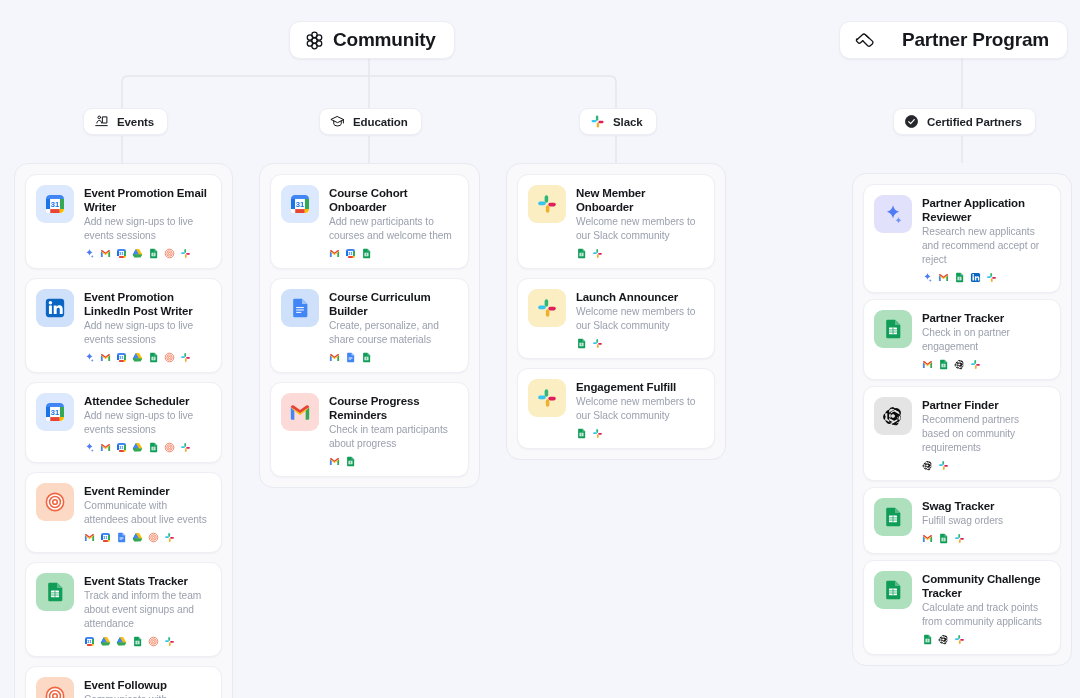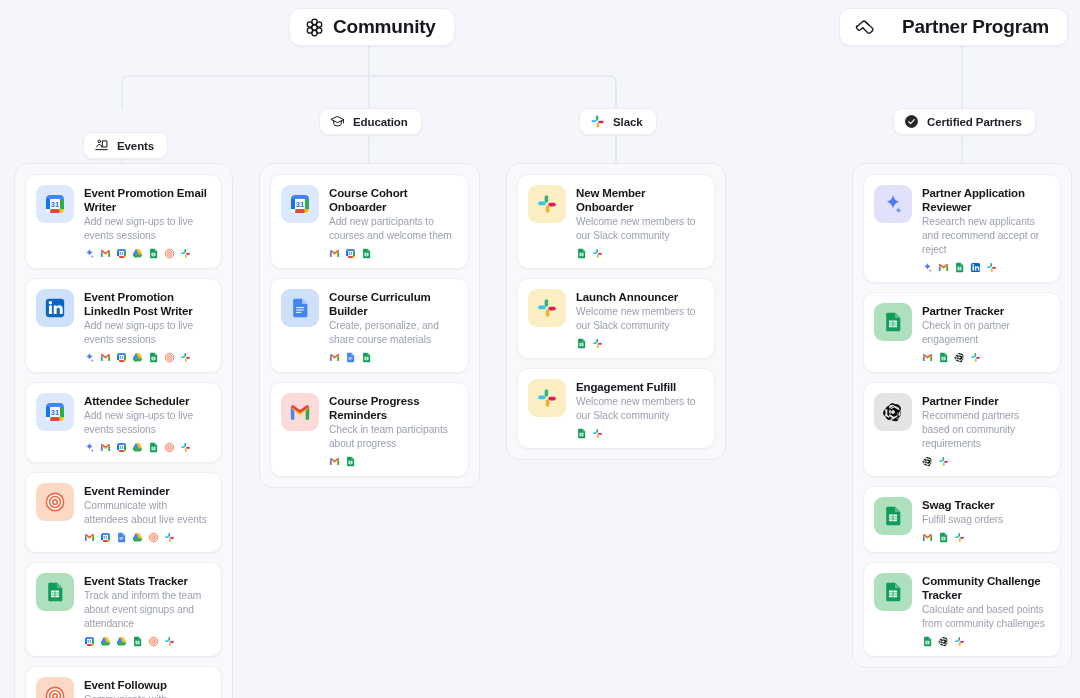--- a/index.html
+++ b/index.html
@@ -37,20 +37,21 @@
     background: #ffffff;
     border: 1px solid #eceef4;
     border-radius: 12px;
     box-shadow: 0 1px 2px rgba(16,24,40,.05);
     white-space: nowrap;
   }
   .pill.root {
     height: 38px;
     padding: 0 18px 0 14px;
     border-radius: 11px;
+    margin-top: 13px;
   }
   .pill.root .pill-label {
     font-size: 19px;
     font-weight: 700;
     color: #16181d;
     letter-spacing: -.2px;
   }
   .pill.sub {
     height: 27px;
     padding: 0 13px 0 10px;
@@ -162,21 +163,21 @@
         <svg width="21" height="21" viewBox="0 0 24 24">
           <g fill="none" stroke="#111317" stroke-width="1.5" stroke-linejoin="round" stroke-linecap="round">
             <path d="M3 11.5 9.6 5.4a2.6 2.6 0 0 1 3.5 0l7.9 7.3a2.2 2.2 0 0 1-.1 3.2l-2.3 2a2.2 2.2 0 0 1-2.9 0L10 12.2" fill="none"></path>
             <path d="M10 12.2 7.4 14.6a1.9 1.9 0 0 1-2.6-.1l-1.5-1.5a1.9 1.9 0 0 1 0-2.7" fill="none"></path>
             <path d="M13.5 6.1 16.8 9" fill="none"></path>
           </g>
         </svg>
       </span>
       <span class="pill-label">Partner Program</span>
     </div>
-    <div class="pill sub" style="left: 83px; top: 108px; margin-top: 24px;">
+    <div class="pill sub" style="left: 83px; top: 108px;">
       <span class="pill-ico">
         <svg width="15" height="15" viewBox="0 0 24 24">
           <g fill="none" stroke="#111317" stroke-width="1.6" stroke-linecap="round" stroke-linejoin="round">
             <circle cx="8.4" cy="5.4" r="2.1" fill="none"></circle>
             <path d="M4.6 14.4c0-2.3 1.7-4 3.8-4s3.8 1.7 3.8 4" fill="none"></path>
             <path d="M2.8 18.6h18.4" fill="none"></path>
             <path d="M14 4.6h6.6v9.8H14Z" fill="none"></path>
           </g>
         </svg>
       </span>
@@ -862,21 +863,21 @@
                 <rect x="2.4" y="9.4" width="8.2" height="3.9" fill="#36c5f0" rx="1.95"></rect>
                 <rect x="9.4" y="2.4" width="3.9" height="8.2" fill="#2eb67d" rx="1.95"></rect>
                 <rect x="13.4" y="10.7" width="8.2" height="3.9" fill="#e01e5a" rx="1.95"></rect>
                 <rect x="10.7" y="13.4" width="3.9" height="8.2" fill="#ecb22e" rx="1.95"></rect>
               </svg>
             </span>
           </div>
         </div>
       </div>
     </div>
-    <div class="column" style="left: 852px; top: 163px; width: 220px; min-height: 415px;">
+    <div class="column" style="left: 852px; top: 173px; width: 220px; min-height: 415px; gap: 6px;">
       <div class="card">
         <div class="card-logo" style="background: rgb(226, 225, 251);">
           <svg width="22" height="22" viewBox="0 0 24 24">
             <path d="M12 2.4c.9 3.9 2.7 5.9 6.6 7.2-3.9 1.3-5.7 3.3-6.6 7.2-.9-3.9-2.7-5.9-6.6-7.2 3.9-1.3 5.7-3.3 6.6-7.2Z" fill="#4f7bf7"></path>
             <path d="M18 15.2c.45 1.9 1.3 2.9 3.2 3.5-1.9.6-2.75 1.6-3.2 3.5-.45-1.9-1.3-2.9-3.2-3.5 1.9-.6 2.75-1.6 3.2-3.5Z" fill="#6f95f9"></path>
           </svg>
         </div>
         <div class="card-body">
           <div class="card-title">Partner Application Reviewer</div>
           <div class="card-desc">Research new applicants and recommend accept or reject</div>
@@ -1052,21 +1053,21 @@
             <path d="M6 1.8h8.2L20 7.6v13.2a1.4 1.4 0 0 1-1.4 1.4H6a1.4 1.4 0 0 1-1.4-1.4V3.2A1.4 1.4 0 0 1 6 1.8Z" fill="#0f9d58"></path>
             <path d="M14.2 1.8 20 7.6h-5.8Z" fill="#57bb8a"></path>
             <rect x="7.6" y="10.4" width="8.8" height="7.4" fill="#ffffff" rx="0.5"></rect>
             <rect x="7.6" y="12.6" width="8.8" height="0.8" fill="#0f9d58"></rect>
             <rect x="7.6" y="14.9" width="8.8" height="0.8" fill="#0f9d58"></rect>
             <rect x="11.6" y="10.4" width="0.8" height="7.4" fill="#0f9d58"></rect>
           </svg>
         </div>
         <div class="card-body">
           <div class="card-title">Community Challenge Tracker</div>
-          <div class="card-desc">Calculate and based points from community challenges</div>
+          <div class="card-desc">Calculate and track points from community applicants</div>
           <div class="card-apps">
             <span style="display: flex; align-items: center;">
               <svg width="11" height="11" viewBox="0 0 24 24">
                 <path d="M6 1.8h8.2L20 7.6v13.2a1.4 1.4 0 0 1-1.4 1.4H6a1.4 1.4 0 0 1-1.4-1.4V3.2A1.4 1.4 0 0 1 6 1.8Z" fill="#0f9d58"></path>
                 <path d="M14.2 1.8 20 7.6h-5.8Z" fill="#57bb8a"></path>
                 <rect x="7.6" y="10.4" width="8.8" height="7.4" fill="#ffffff" rx="0.5"></rect>
                 <rect x="7.6" y="12.6" width="8.8" height="0.8" fill="#0f9d58"></rect>
                 <rect x="7.6" y="14.9" width="8.8" height="0.8" fill="#0f9d58"></rect>
                 <rect x="11.6" y="10.4" width="0.8" height="7.4" fill="#0f9d58"></rect>
               </svg>

